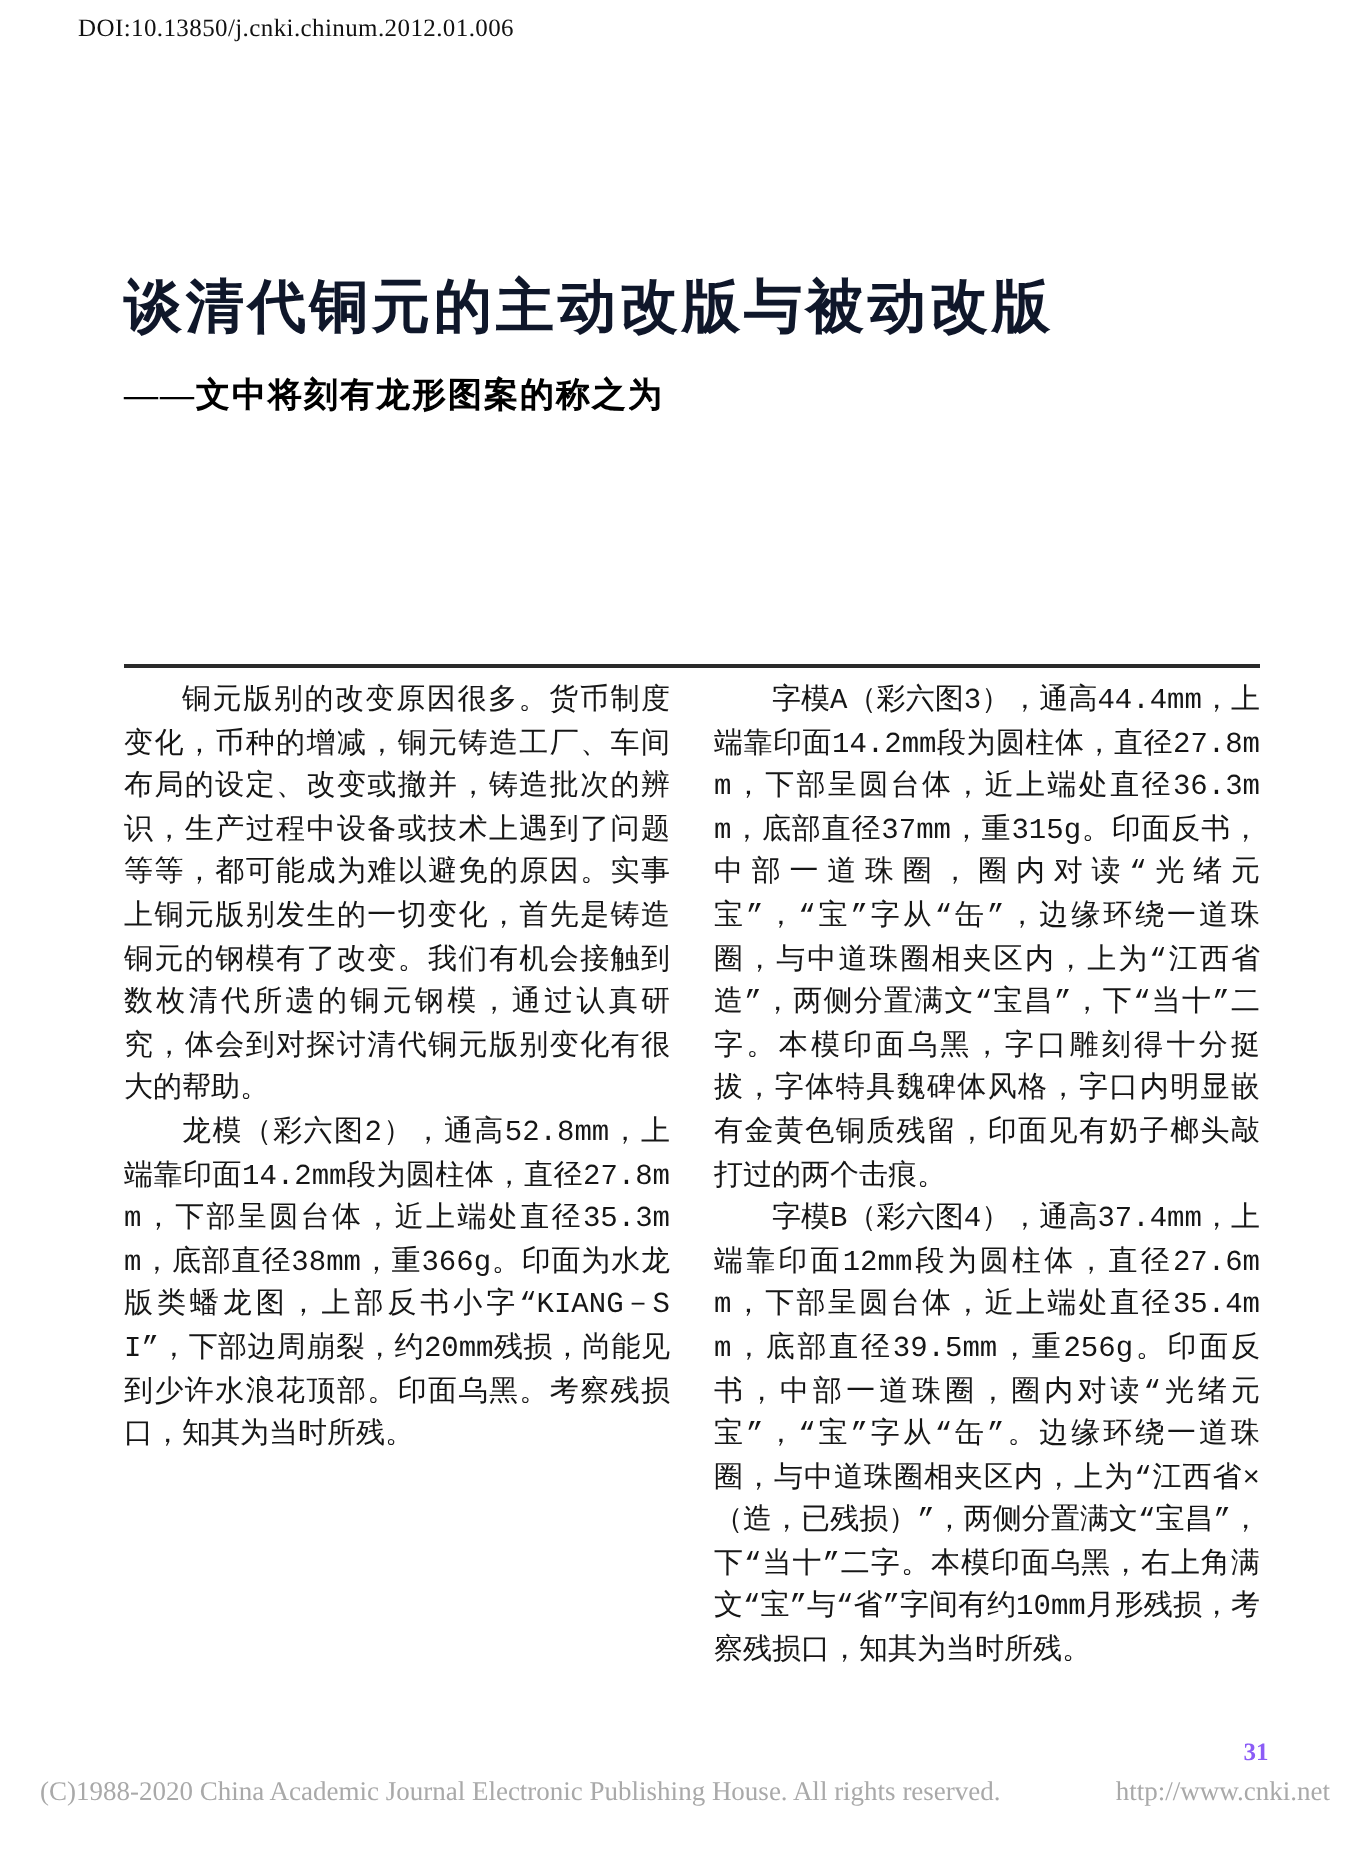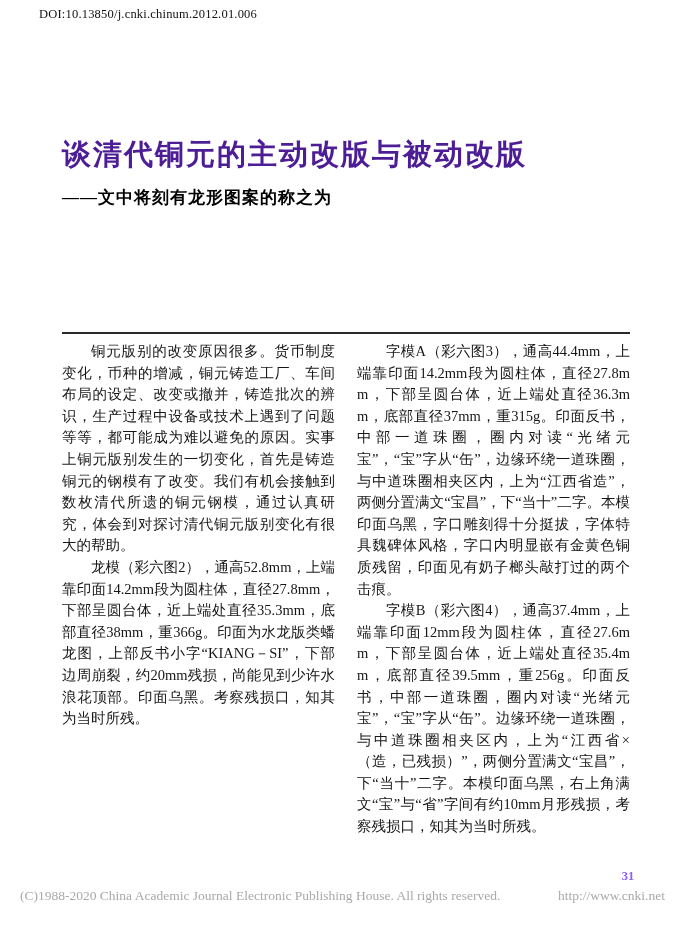--- a/index.html
+++ b/index.html
@@ -28,21 +28,21 @@
     position: absolute;
     left: 62px;
     top: 136px;
     width: 570px;
   }
   .article-title {
     margin: 0;
     font-size: 29px;
     font-weight: 700;
     letter-spacing: 2px;
-    color: #4c1d95;
+    color: #0f172a;
     line-height: 1.25;
   }
   .article-subtitle {
     margin: 14px 0 0 0;
     font-size: 17px;
     font-weight: 700;
     letter-spacing: 1px;
     color: #000000;
   }
   .article-author {
@@ -60,20 +60,21 @@
     height: 2px;
     background: #2a2a2a;
   }
   .columns {
     position: absolute;
     top: 341px;
     left: 62px;
     width: 568px;
     display: flex;
     gap: 22px;
+    font-family: Liberation Mono, monospace;
   }
   .col {
     width: 273px;
     font-size: 14.5px;
     line-height: 21.6px;
     text-align: justify;
     color: #161616;
   }
   .col p {
     margin: 0;

